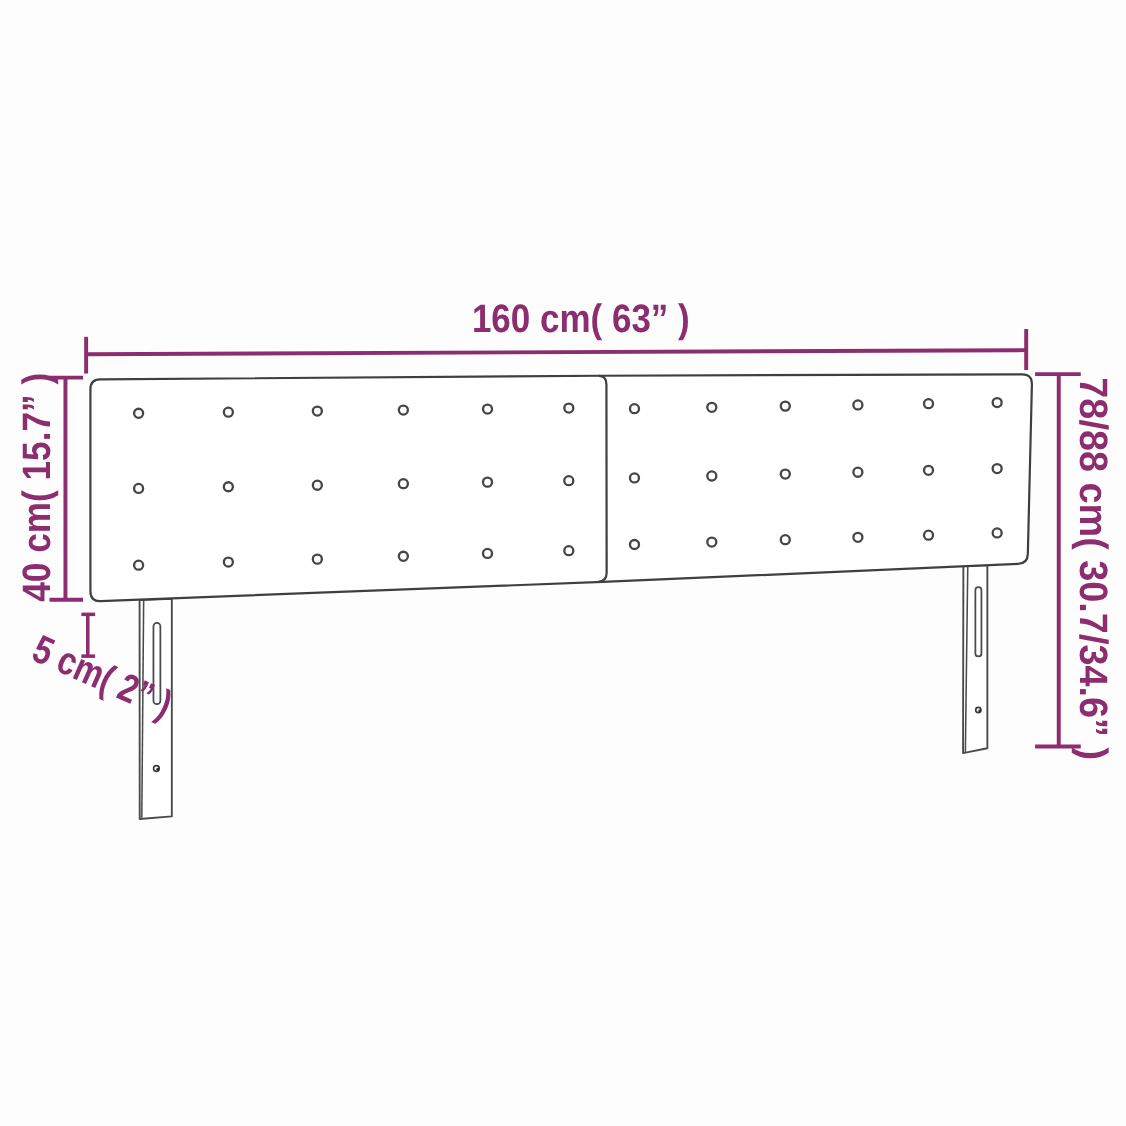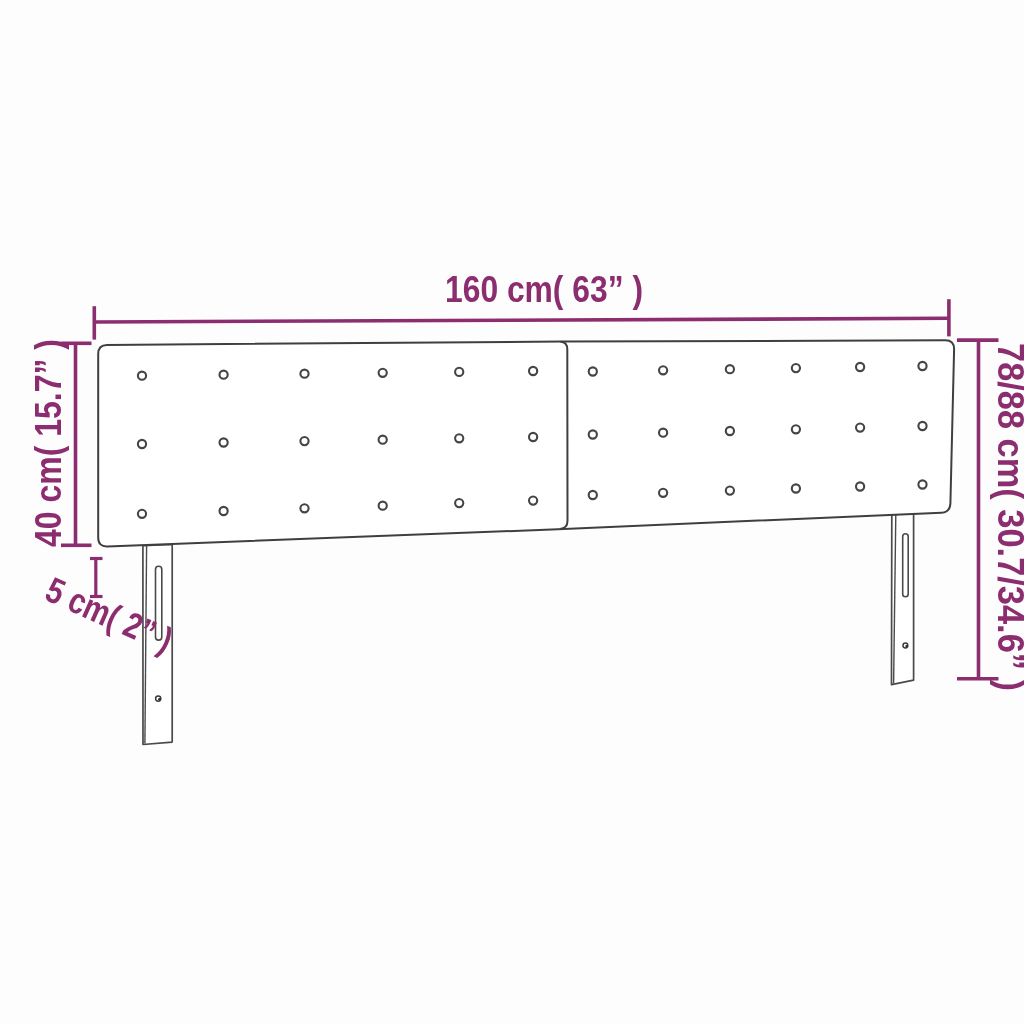--- a/index.html
+++ b/index.html
@@ -1,16 +1,16 @@
 <!DOCTYPE html>
 <html><head>
 <meta charset="utf-8">
 <style>
   html,body{margin:0;padding:0;background:#fff;}
-  .wrap{width:836px;height:1024px;position:relative;background:#fdfdfd;padding-left:16px;}
+  .wrap{width:836px;height:1024px;position:relative;background:#fdfdfd;}
   svg{display:block;}
   text{font-family:"Liberation Sans", sans-serif;font-weight:bold;fill:#8c2d70;}
 </style>
 </head>
 <body>
 <div class="wrap">
 <svg width="1024" height="1024" viewBox="0 0 1024 1024">
 
   <rect x="0" y="0" width="1024" height="1024" fill="#fdfdfd"></rect>
 

